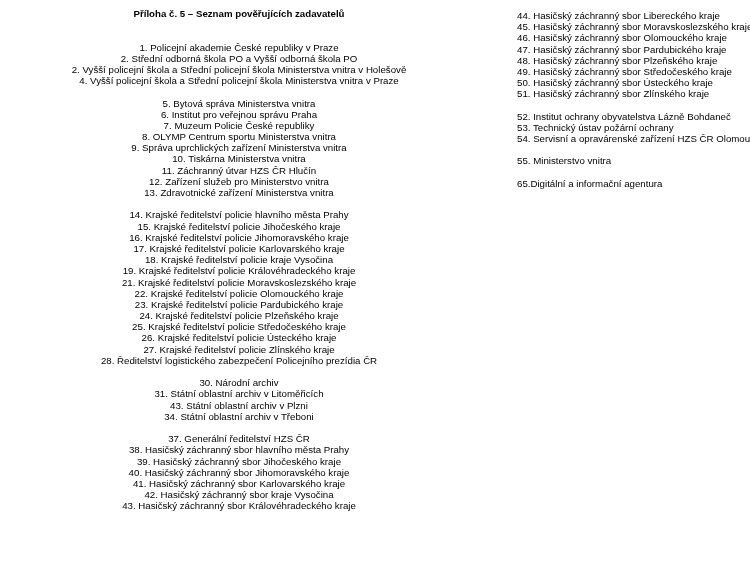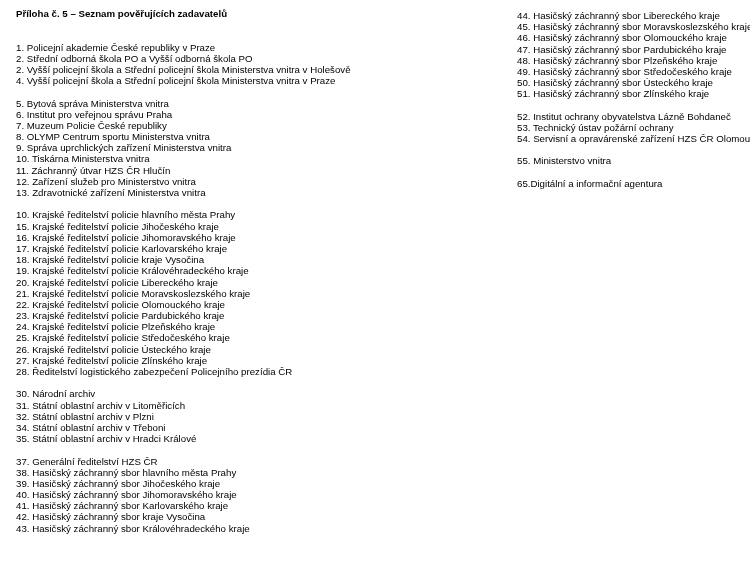--- a/index.html
+++ b/index.html
@@ -16,23 +16,24 @@
     font-family: "Liberation Sans", sans-serif;
     font-size: 9.7px;
     line-height: 11.2px;
     color: #000000;
   }
   .col {
     position: absolute;
     white-space: nowrap;
   }
   .col-left {
-    left: 16px;
+    left: 4px;
     top: 8px;
     width: 470px;
+    text-align: center;
   }
   .col-right {
     left: 493px;
     top: 10px;
     width: 255px;
     margin-left: 24px;
   }
   .title {
     font-weight: bold;
     margin-bottom: 22.4px;
@@ -62,42 +63,40 @@
           <div class="line">6. Institut pro veřejnou správu Praha</div>
           <div class="line">7. Muzeum Policie České republiky</div>
           <div class="line">8. OLYMP Centrum sportu Ministerstva vnitra</div>
           <div class="line">9. Správa uprchlických zařízení Ministerstva vnitra</div>
           <div class="line">10. Tiskárna Ministerstva vnitra</div>
           <div class="line">11. Záchranný útvar HZS ČR Hlučín</div>
           <div class="line">12. Zařízení služeb pro Ministerstvo vnitra</div>
           <div class="line">13. Zdravotnické zařízení Ministerstva vnitra</div>
         </div>
         <div class="group">
-          <div class="line">10. Krajské ředitelství policie hlavního města Prahy</div>
+          <div class="line">14. Krajské ředitelství policie hlavního města Prahy</div>
           <div class="line">15. Krajské ředitelství policie Jihočeského kraje</div>
           <div class="line">16. Krajské ředitelství policie Jihomoravského kraje</div>
           <div class="line">17. Krajské ředitelství policie Karlovarského kraje</div>
           <div class="line">18. Krajské ředitelství policie kraje Vysočina</div>
           <div class="line">19. Krajské ředitelství policie Královéhradeckého kraje</div>
-          <div class="line">20. Krajské ředitelství policie Libereckého kraje</div>
           <div class="line">21. Krajské ředitelství policie Moravskoslezského kraje</div>
           <div class="line">22. Krajské ředitelství policie Olomouckého kraje</div>
           <div class="line">23. Krajské ředitelství policie Pardubického kraje</div>
           <div class="line">24. Krajské ředitelství policie Plzeňského kraje</div>
           <div class="line">25. Krajské ředitelství policie Středočeského kraje</div>
           <div class="line">26. Krajské ředitelství policie Ústeckého kraje</div>
           <div class="line">27. Krajské ředitelství policie Zlínského kraje</div>
           <div class="line">28. Ředitelství logistického zabezpečení Policejního prezídia ČR</div>
         </div>
         <div class="group">
           <div class="line">30. Národní archiv</div>
           <div class="line">31. Státní oblastní archiv v Litoměřicích</div>
-          <div class="line">32. Státní oblastní archiv v Plzni</div>
+          <div class="line">43. Státní oblastní archiv v Plzni</div>
           <div class="line">34. Státní oblastní archiv v Třeboni</div>
-          <div class="line">35. Státní oblastní archiv v Hradci Králové</div>
         </div>
         <div class="group">
           <div class="line">37. Generální ředitelství HZS ČR</div>
           <div class="line">38. Hasičský záchranný sbor hlavního města Prahy</div>
           <div class="line">39. Hasičský záchranný sbor Jihočeského kraje</div>
           <div class="line">40. Hasičský záchranný sbor Jihomoravského kraje</div>
           <div class="line">41. Hasičský záchranný sbor Karlovarského kraje</div>
           <div class="line">42. Hasičský záchranný sbor kraje Vysočina</div>
           <div class="line">43. Hasičský záchranný sbor Královéhradeckého kraje</div>
         </div>

